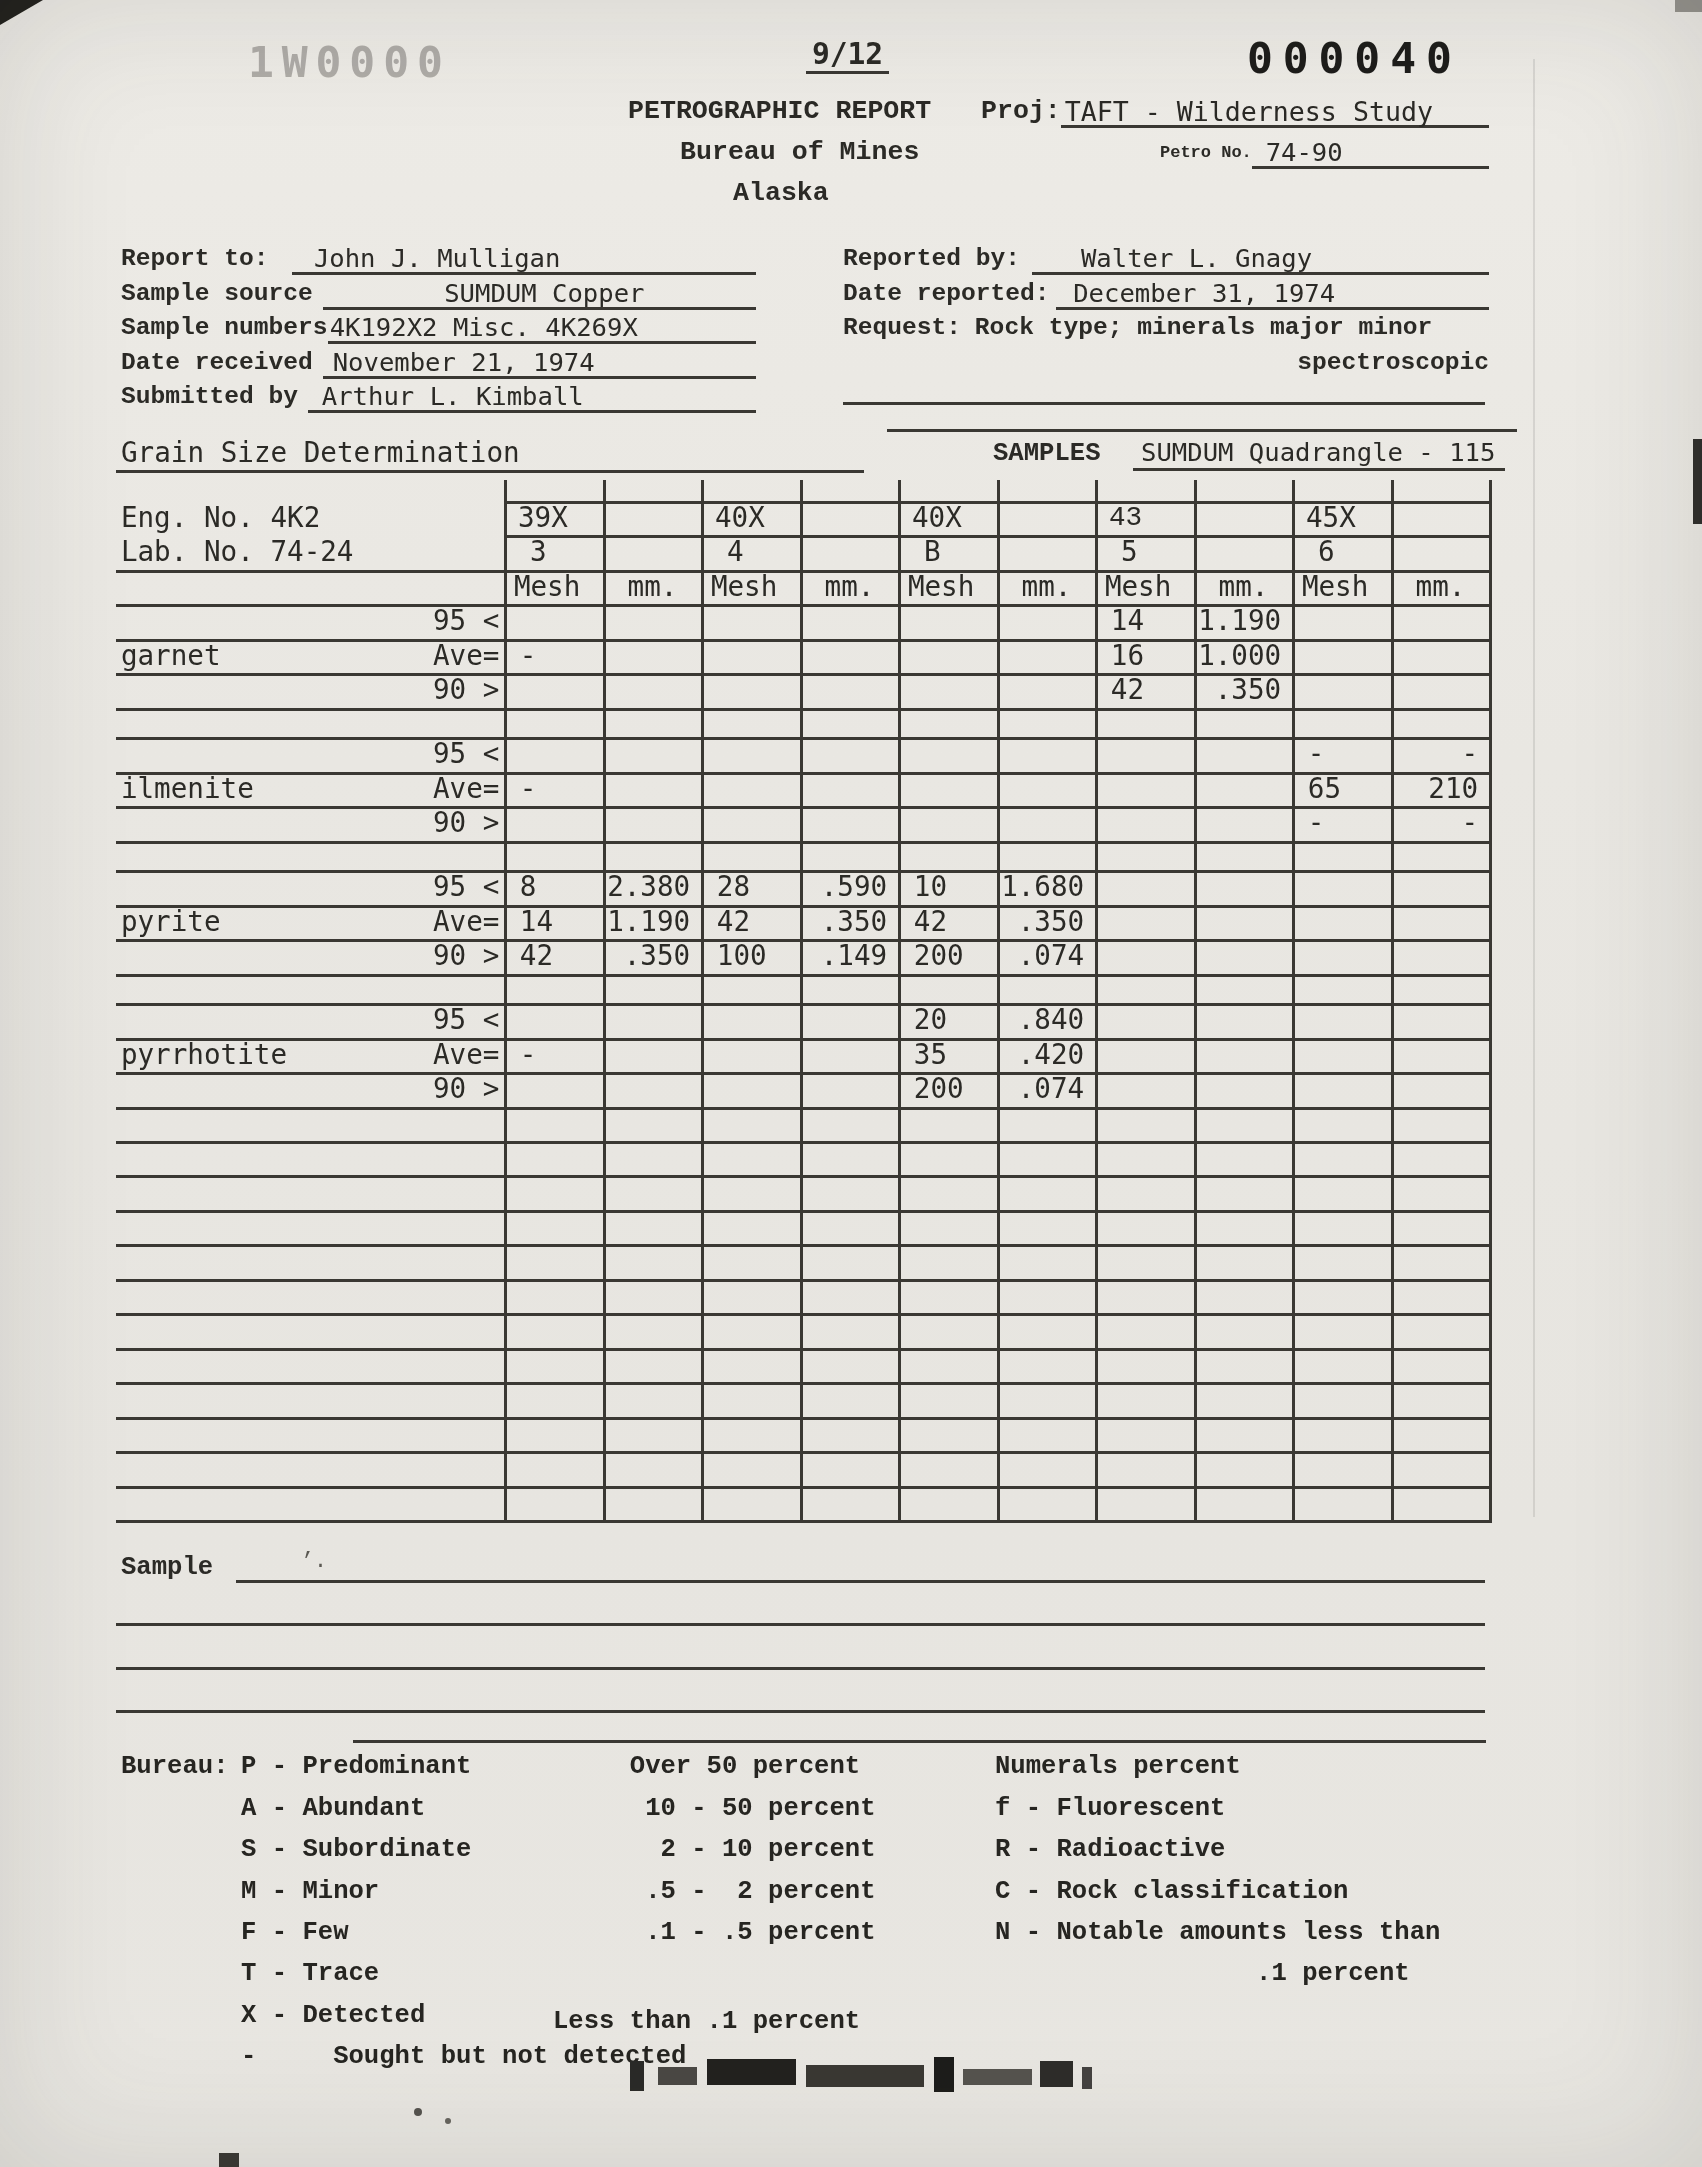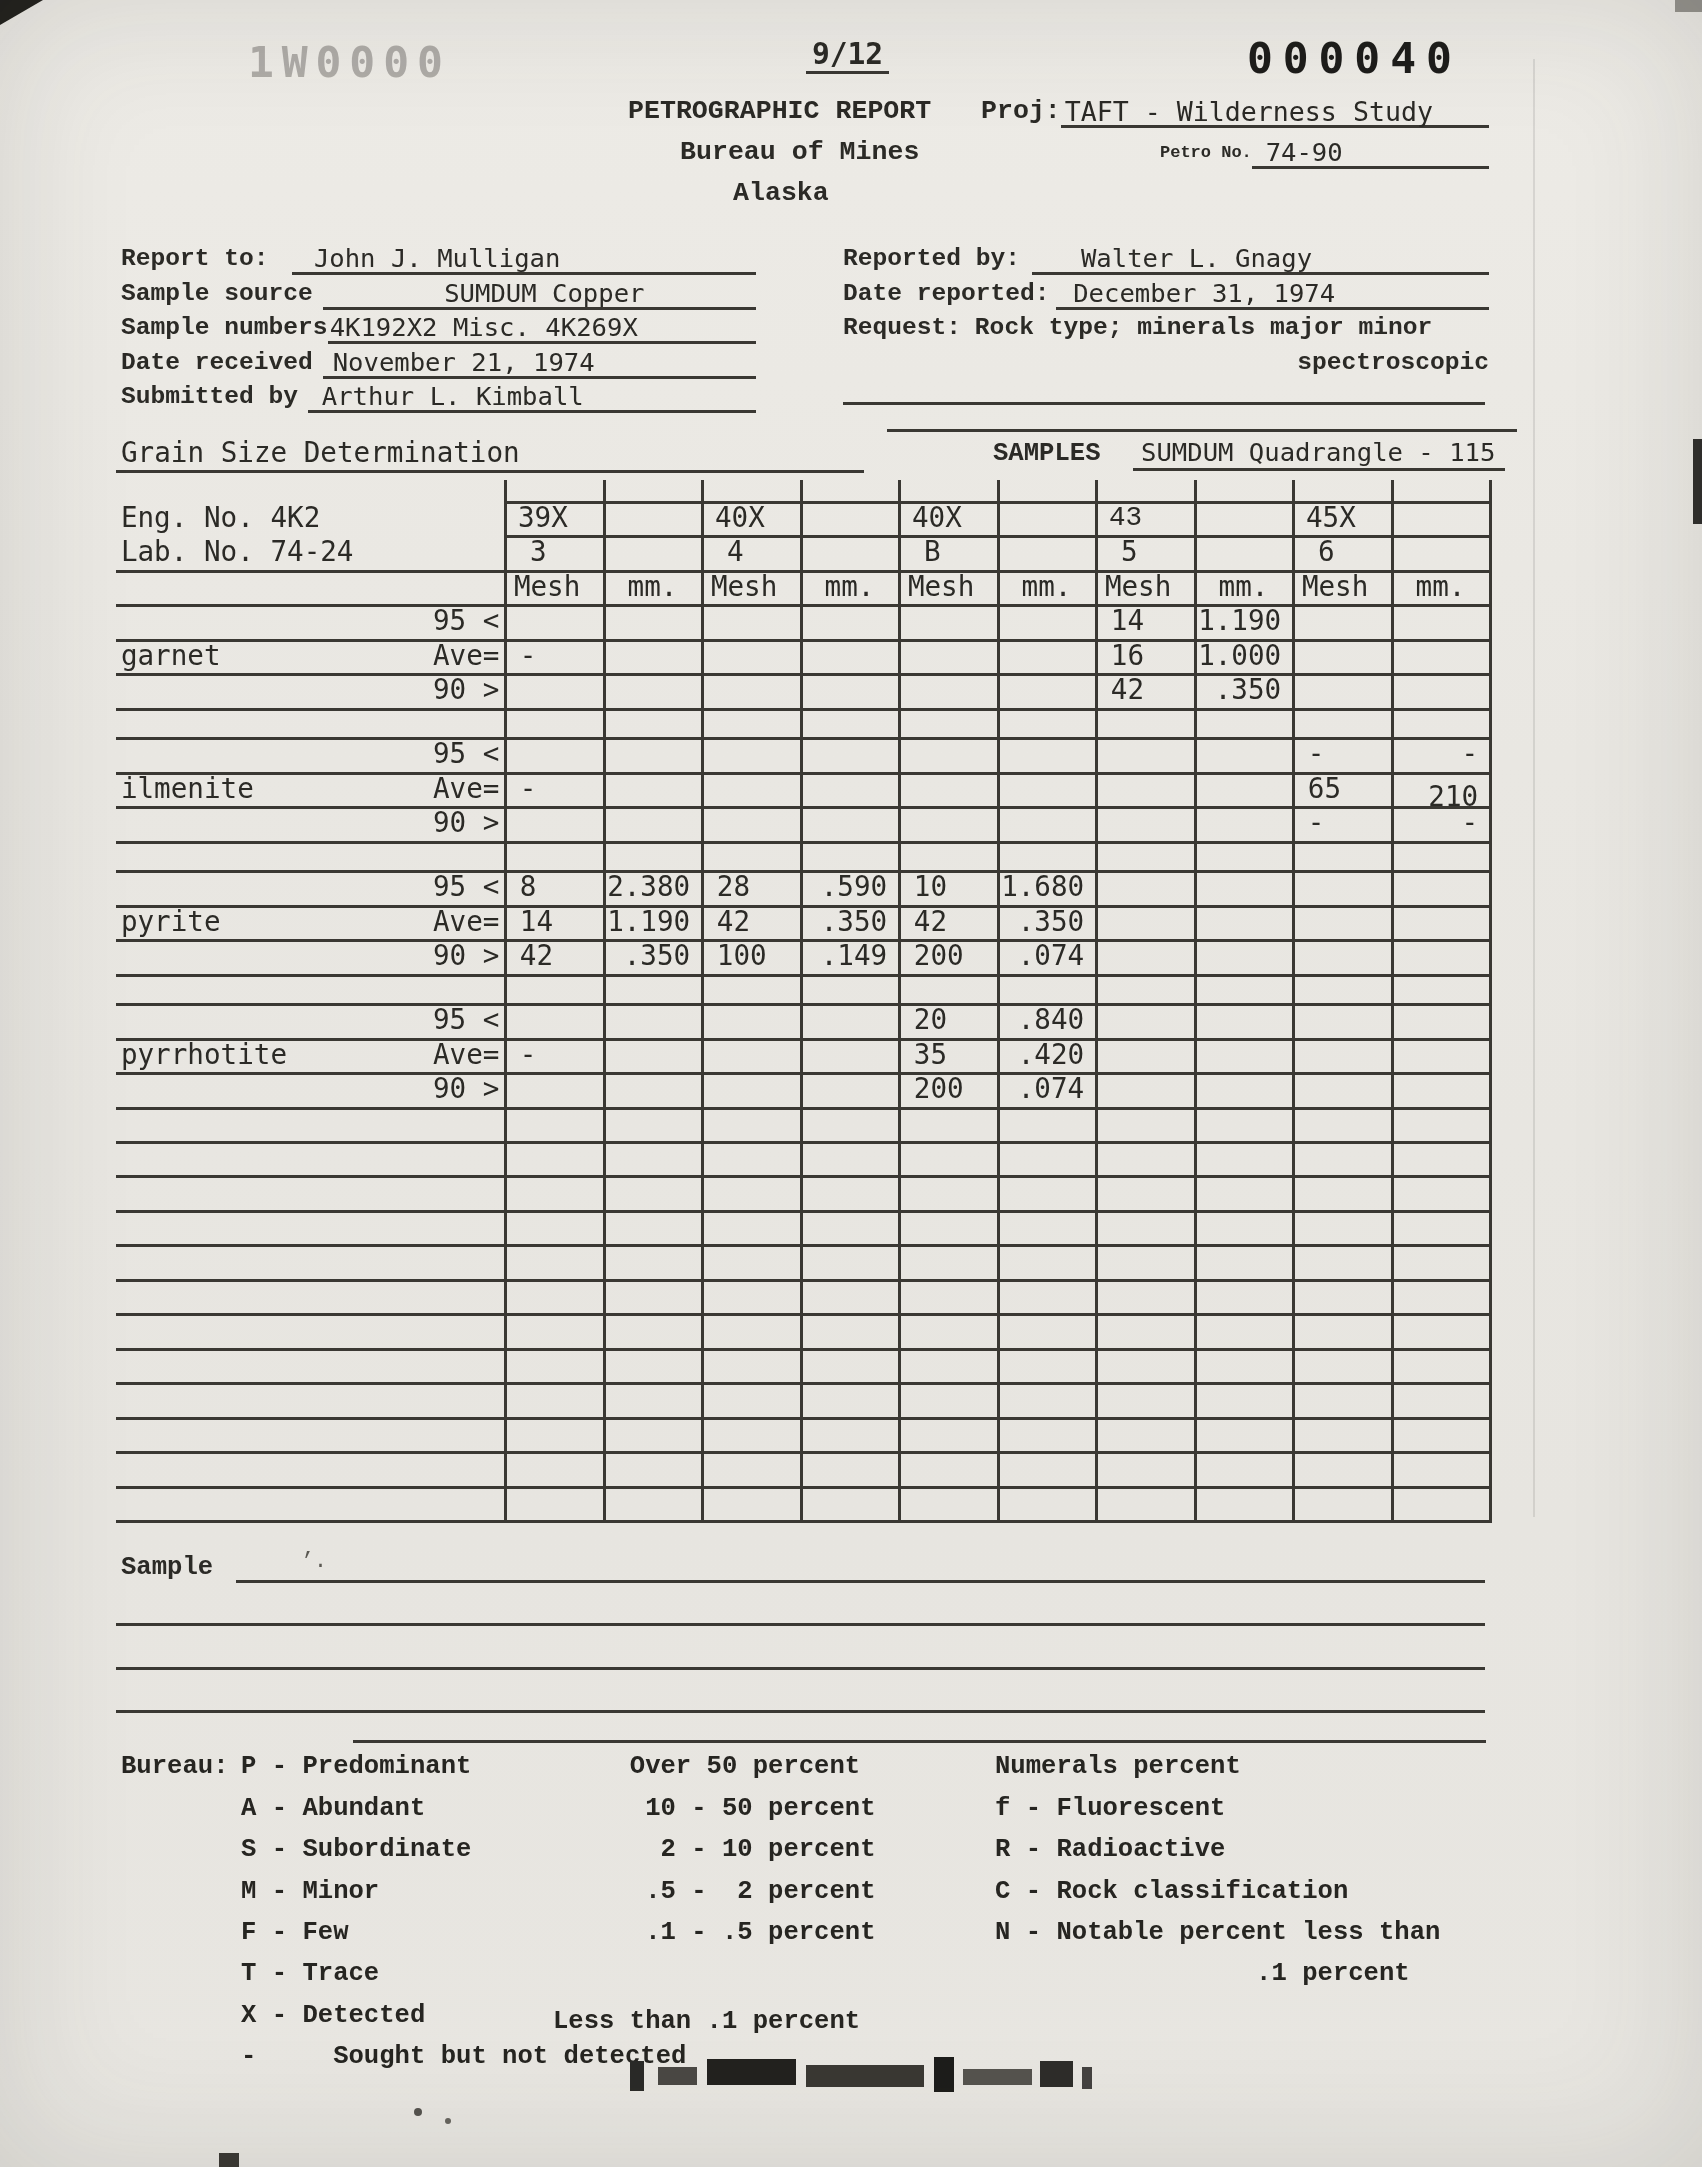--- a/index.html
+++ b/index.html
@@ -177,21 +177,21 @@
       <div class="tcell" style="left: 317px; top: 193px; width: 79px; height: 34px;">90 &gt;</div>
       <div class="tcell mesh" style="left: 979px; top: 193px; width: 99px; height: 34px;">42</div>
       <div class="tcell mm" style="left: 1078px; top: 193px; width: 99px; height: 34px;">.350</div>
       <div class="tcell" style="left: 4.9px; top: 292px; width: 296px; height: 34px;">ilmenite</div>
       <div class="tcell" style="left: 317px; top: 257px; width: 79px; height: 34px;">95 &lt;</div>
       <div class="tcell mesh" style="left: 1176px; top: 257px; width: 99px; height: 34px;">-</div>
       <div class="tcell mm" style="left: 1275px; top: 257px; width: 99px; height: 34px;">-</div>
       <div class="tcell" style="left: 317px; top: 292px; width: 79px; height: 34px;">Ave=</div>
       <div class="tcell mesh" style="left: 388px; top: 292px; width: 99px; height: 34px;">-</div>
       <div class="tcell mesh" style="left: 1176px; top: 292px; width: 99px; height: 34px;">65</div>
-      <div class="tcell mm" style="left: 1275px; top: 292px; width: 99px; height: 34px; margin-top: 8px;">210</div>
+      <div class="tcell mm" style="left: 1275px; top: 292px; width: 99px; height: 34px;">210</div>
       <div class="tcell" style="left: 317px; top: 326px; width: 79px; height: 34px;">90 &gt;</div>
       <div class="tcell mesh" style="left: 1176px; top: 326px; width: 99px; height: 34px;">-</div>
       <div class="tcell mm" style="left: 1275px; top: 326px; width: 99px; height: 34px;">-</div>
       <div class="tcell" style="left: 4.9px; top: 425px; width: 296px; height: 34px;">pyrite</div>
       <div class="tcell" style="left: 317px; top: 390px; width: 79px; height: 34px;">95 &lt;</div>
       <div class="tcell mesh" style="left: 388px; top: 390px; width: 99px; height: 34px;">8</div>
       <div class="tcell mm" style="left: 487px; top: 390px; width: 99px; height: 34px;">2.380</div>
       <div class="tcell mesh" style="left: 585px; top: 390px; width: 99px; height: 34px;">28</div>
       <div class="tcell mm" style="left: 684px; top: 390px; width: 99px; height: 34px;">.590</div>
       <div class="tcell mesh" style="left: 782px; top: 390px; width: 99px; height: 34px;">10</div>
@@ -240,21 +240,21 @@
       <div class="lg" style="left: 553px; top: 1793px;">      10 - 50 percent</div>
       <div class="lg" style="left: 995px; top: 1793px;">f - Fluorescent</div>
       <div class="lg" style="left: 241px; top: 1834px;">S - Subordinate</div>
       <div class="lg" style="left: 553px; top: 1834px;">       2 - 10 percent</div>
       <div class="lg" style="left: 995px; top: 1834px;">R - Radioactive</div>
       <div class="lg" style="left: 241px; top: 1876px;">M - Minor</div>
       <div class="lg" style="left: 553px; top: 1876px;">      .5 -  2 percent</div>
       <div class="lg" style="left: 995px; top: 1876px;">C - Rock classification</div>
       <div class="lg" style="left: 241px; top: 1917px;">F - Few</div>
       <div class="lg" style="left: 553px; top: 1917px;">      .1 - .5 percent</div>
-      <div class="lg" style="left: 995px; top: 1917px;">N - Notable percent less than</div>
+      <div class="lg" style="left: 995px; top: 1917px;">N - Notable amounts less than</div>
       <div class="lg" style="left: 241px; top: 1958px;">T - Trace</div>
       <div class="lg" style="left: 553px; top: 1958px; margin-top: 48px;">Less than .1 percent</div>
       <div class="lg" style="left: 995px; top: 1958px;">                 .1 percent</div>
       <div class="lg" style="left: 241px; top: 2000px;">X - Detected</div>
       <div class="lg" style="left: 241px; top: 2041px;">-     Sought but not detected</div>
     </div>
 
   <div class="art" style="left:630px;top:2061px;width:13.8px;height:29.6px;background:#2a2a28;"></div>
   <div class="art" style="left:658px;top:2067px;width:39px;height:17.7px;background:#4a4844;"></div>
   <div class="art" style="left:707px;top:2059px;width:89px;height:25.6px;background:#23221f;"></div>

